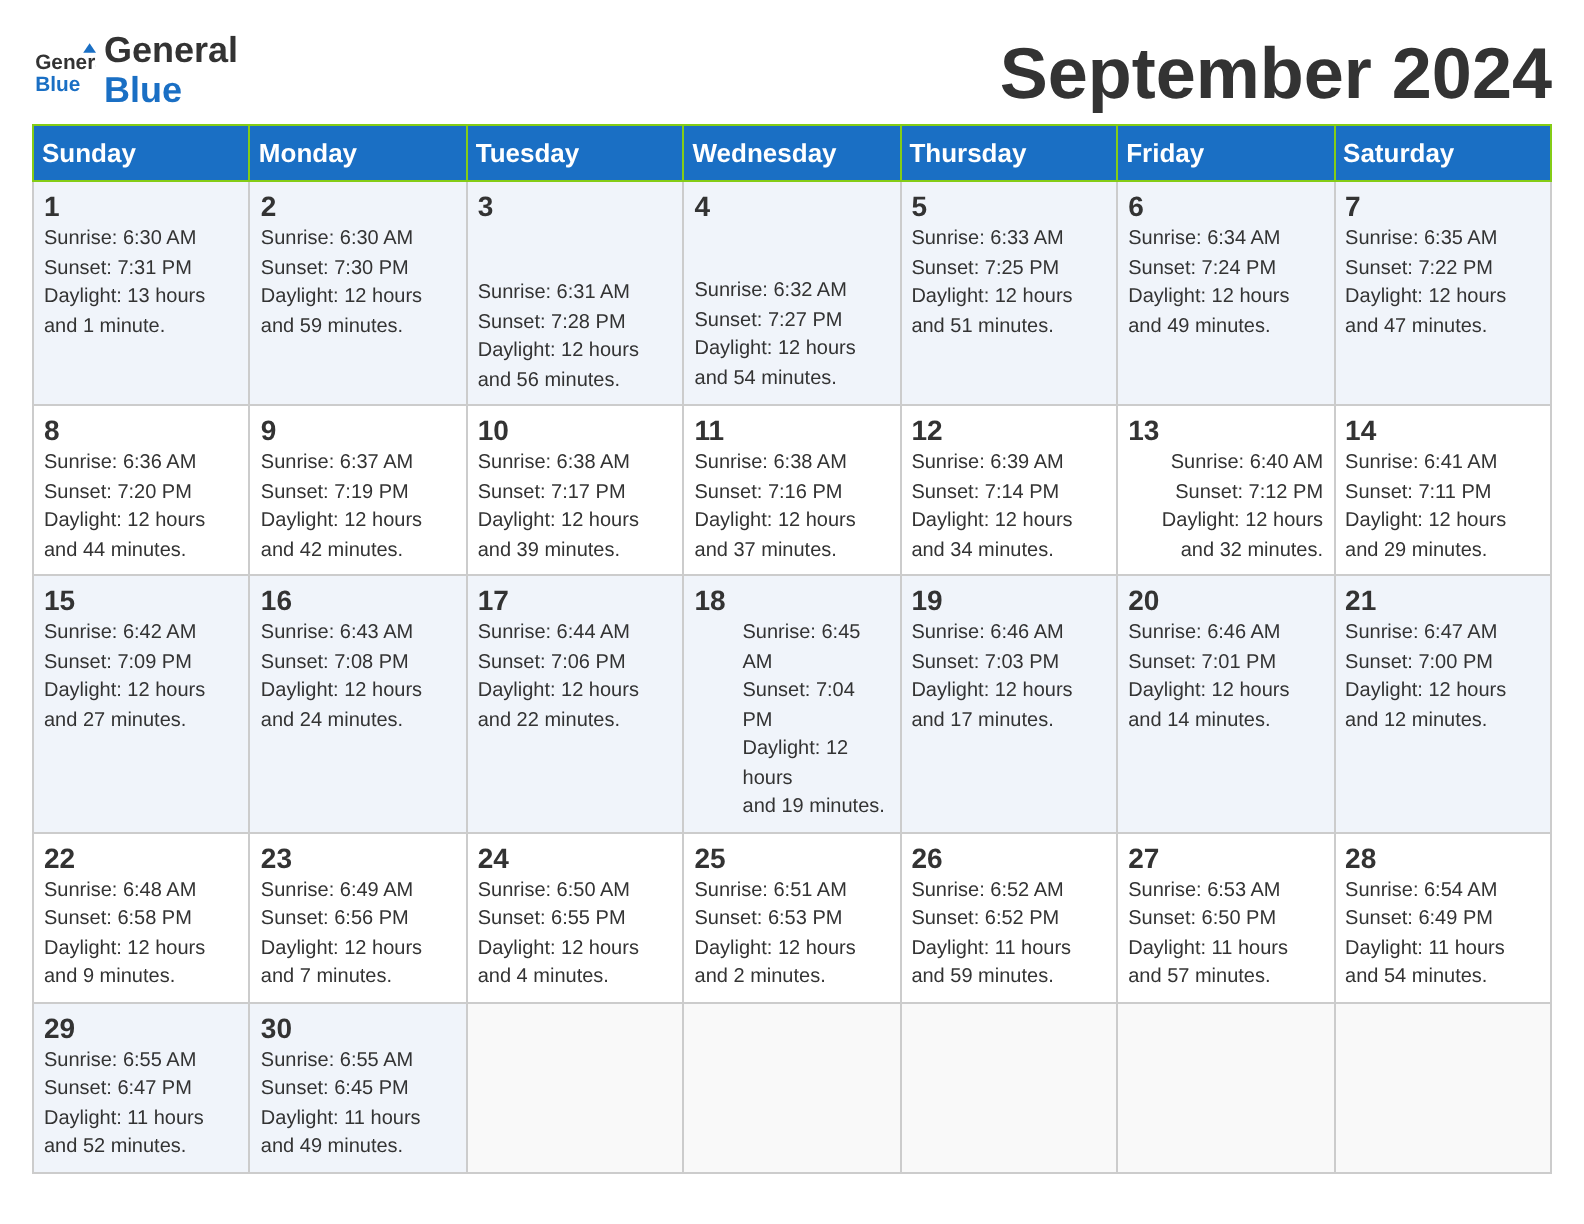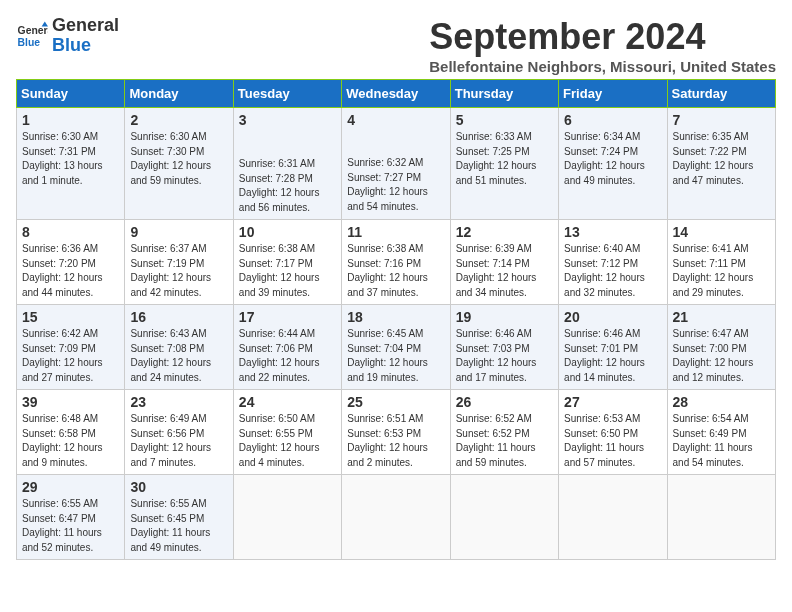--- a/index.html
+++ b/index.html
@@ -99,21 +99,20 @@
       <polygon points="32,8 40,8 36,2" fill="#1a6fc4"></polygon>
     </svg>
     <div>
       <div class="logo-text">
         <span style="color:#333">General</span><br><span>Blue</span>
       </div>
     </div>
   </div>
   <div class="title-block">
     <div class="calendar-title">September 2024</div>
-    <div class="calendar-subtitle">Bellefontaine Neighbors, Missouri, United States</div>
   </div>
 </div>
 
 <table>
   <thead>
     <tr id="header-row">
         <th>Sunday</th>
         <th>Monday</th>
         <th>Tuesday</th>
         <th>Wednesday</th>
@@ -205,21 +204,21 @@
         </td>
         <td>
           <span class="day-num">12</span>
           <div class="day-info" style="white-space: pre-line;">Sunrise: 6:39 AM
 Sunset: 7:14 PM
 Daylight: 12 hours
 and 34 minutes.</div>
         </td>
         <td>
           <span class="day-num">13</span>
-          <div class="day-info" style="white-space: pre-line;">Sunrise: 6:40 AM
+          <div class="day-info" style="white-space: pre-line; text-align: right;">Sunrise: 6:40 AM
 Sunset: 7:12 PM
 Daylight: 12 hours
 and 32 minutes.</div>
         </td>
         <td>
           <span class="day-num">14</span>
           <div class="day-info" style="white-space: pre-line;">Sunrise: 6:41 AM
 Sunset: 7:11 PM
 Daylight: 12 hours
 and 29 minutes.</div>
@@ -242,21 +241,21 @@
         </td>
         <td>
           <span class="day-num">17</span>
           <div class="day-info" style="white-space: pre-line;">Sunrise: 6:44 AM
 Sunset: 7:06 PM
 Daylight: 12 hours
 and 22 minutes.</div>
         </td>
         <td>
           <span class="day-num">18</span>
-          <div class="day-info" style="white-space: pre-line;">Sunrise: 6:45 AM
+          <div class="day-info" style="white-space: pre-line; margin-left: 24px;">Sunrise: 6:45 AM
 Sunset: 7:04 PM
 Daylight: 12 hours
 and 19 minutes.</div>
         </td>
         <td>
           <span class="day-num">19</span>
           <div class="day-info" style="white-space: pre-line;">Sunrise: 6:46 AM
 Sunset: 7:03 PM
 Daylight: 12 hours
 and 17 minutes.</div>
@@ -271,21 +270,21 @@
         <td>
           <span class="day-num">21</span>
           <div class="day-info" style="white-space: pre-line;">Sunrise: 6:47 AM
 Sunset: 7:00 PM
 Daylight: 12 hours
 and 12 minutes.</div>
         </td>
       </tr>
       <tr>
         <td>
-          <span class="day-num">39</span>
+          <span class="day-num">22</span>
           <div class="day-info" style="white-space: pre-line;">Sunrise: 6:48 AM
 Sunset: 6:58 PM
 Daylight: 12 hours
 and 9 minutes.</div>
         </td>
         <td>
           <span class="day-num">23</span>
           <div class="day-info" style="white-space: pre-line;">Sunrise: 6:49 AM
 Sunset: 6:56 PM
 Daylight: 12 hours

